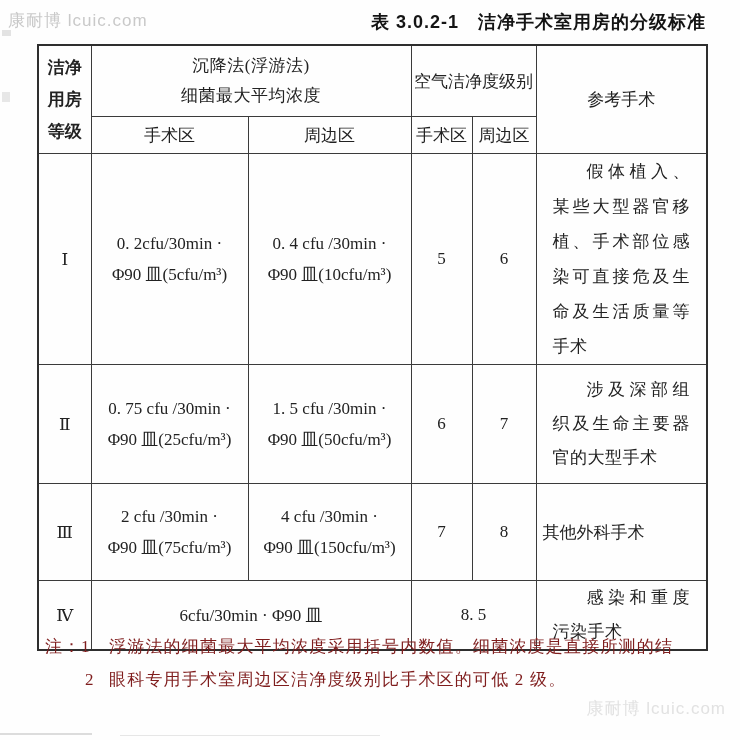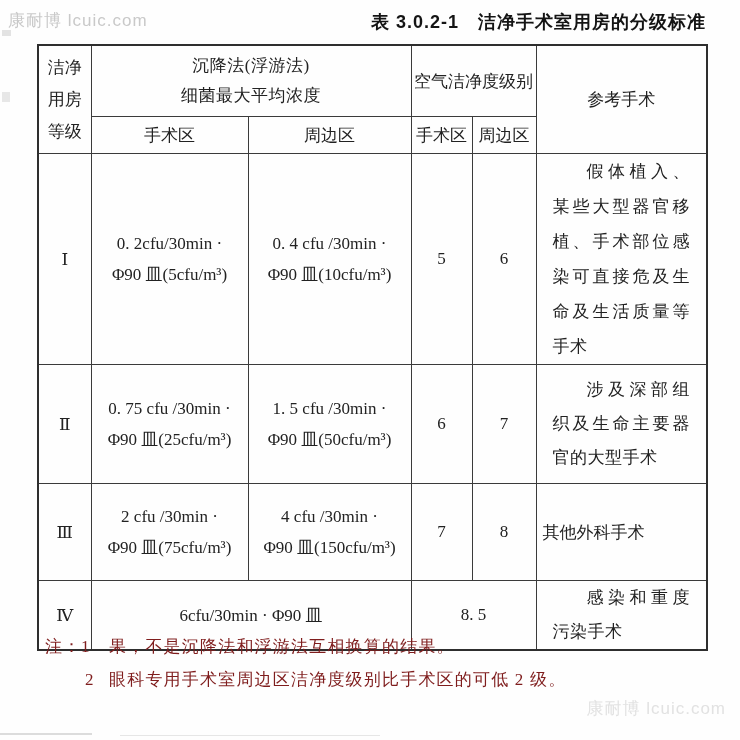--- a/index.html
+++ b/index.html
@@ -52,21 +52,21 @@
   }
   .grade-table td {
     border: 1px solid #3b3b3b;
     text-align: center;
     vertical-align: middle;
     font-size: 17px;
     padding: 0;
     color: #222;
   }
 
-  .grade-lines div { line-height: 32px; }
+  .grade-lines div { line-height: 32px; font-weight: bold; }
 
   .conc-head div { line-height: 30px; letter-spacing: 0.5px; font-family: Liberation Serif, serif; }
   .air-head { letter-spacing: 0; font-size: 16.5px; }
 
   .conc div { line-height: 31px; white-space: nowrap; font-family: Liberation Serif, serif; }
 
   .num { font-size: 17px; }
 
   .ref-cell { text-align: left; }
   .ref-text {
@@ -207,21 +207,21 @@
         <div class="ref-text ref-tight">感染和重度污染手术</div>
       </td>
     </tr>
   </tbody>
 </table>
 
 <div class="notes">
   <div class="note-row">
     <div class="note-label">注：1</div>
     <div class="note-body">
-      <div class="note-line">果，不是沉降法和浮游法互相换算的结果。</div>
+      <div class="note-line">浮游法的细菌最大平均浓度采用括号内数值。细菌浓度是直接所测的结</div>
     </div>
   </div>
   <div class="note-row">
     <div class="note-label note-label-2">2</div>
     <div class="note-body">
       <div class="note-line">眼科专用手术室周边区洁净度级别比手术区的可低 2 级。</div>
     </div>
   </div>
 </div>
 

